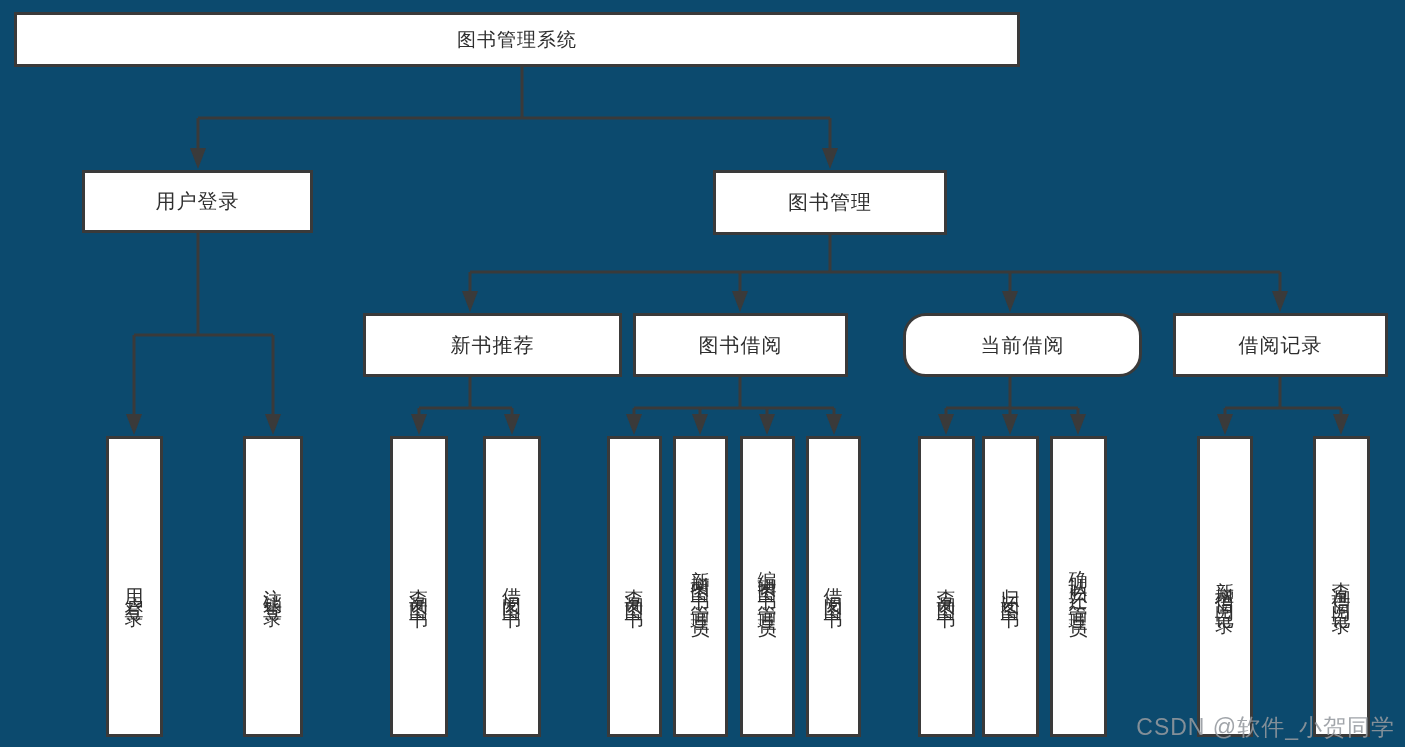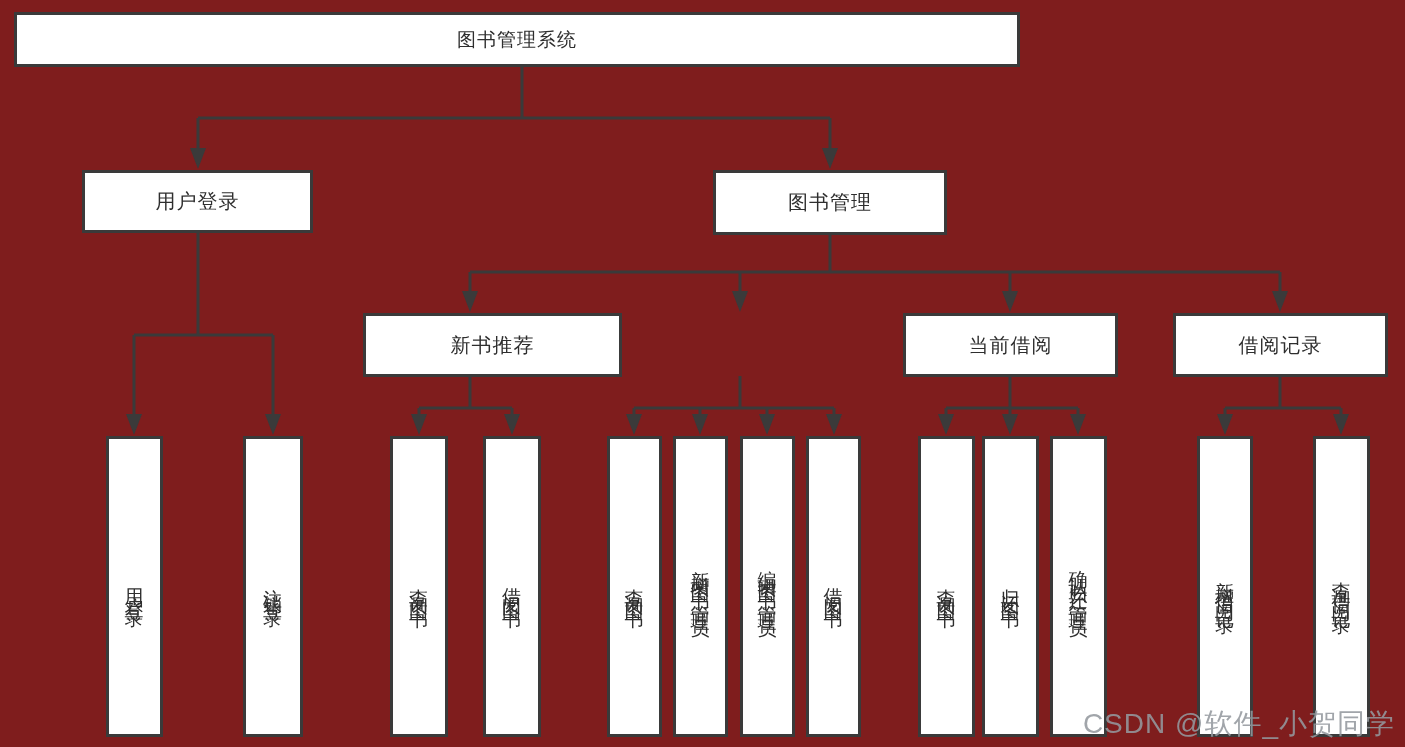--- a/index.html
+++ b/index.html
@@ -4,21 +4,21 @@
 <style>
   html, body {
     margin: 0;
     padding: 0;
     background: #ffffff;
   }
   #stage {
     position: relative;
     width: 1405px;
     height: 747px;
-    background: #7f1d1d;
+    background: #0c4a6e;
     overflow: hidden;
     font-family: "Liberation Sans", "DejaVu Sans", sans-serif;
   }
   #connectors {
     position: absolute;
     left: 0;
     top: 0;
     z-index: 1;
   }
   .node {
@@ -46,21 +46,21 @@
     text-align: center;
   }
   .root-node {
     font-size: 19px;
   }
   #watermark {
     position: absolute;
     right: 10px;
     bottom: 4px;
     z-index: 3;
-    font-size: 28px;
+    font-size: 23px;
     letter-spacing: 1px;
     color: rgba(148, 153, 158, 0.88);
     white-space: nowrap;
   }
 </style>
 </head>
 <body>
 
 <div id="stage">
 
@@ -110,21 +110,22 @@
       <path d="M1333,414 L1349,414 L1341,435 Z"></path>
     </g>
   </svg>
 
   <div class="node h-node root-node" style="left:14px; top:12px; width:1006px; height:55px;">图书管理系统</div>
 
   <div class="node h-node" style="left:82px; top:170px; width:231px; height:63px;">用户登录</div>
   <div class="node h-node" style="left:713px; top:170px; width:234px; height:65px;">图书管理</div>
 
   <div class="node h-node" style="left:363px; top:313px; width:259px; height:64px;">新书推荐</div>
-  <div class="node h-node" style="left:903px; top:313px; width:215px; height:64px;">当前借阅</div>
+  <div class="node h-node" style="left:633px; top:313px; width:215px; height:64px;">图书借阅</div>
+  <div class="node h-node" style="left:903px; top:313px; width:239px; height:64px;border-radius:23px;">当前借阅</div>
   <div class="node h-node" style="left:1173px; top:313px; width:215px; height:64px;">借阅记录</div>
 
   <div class="node v-node" style="left:106px; top:436px; width:57px; height:301px;">用户登录</div>
   <div class="node v-node" style="left:243px; top:436px; width:60px; height:301px;">注销登录</div>
 
   <div class="node v-node" style="left:390px; top:436px; width:58px; height:301px;">查询图书</div>
   <div class="node v-node" style="left:483px; top:436px; width:58px; height:301px;">借阅图书</div>
 
   <div class="node v-node" style="left:607px; top:436px; width:55px; height:301px;">查询图书</div>
   <div class="node v-node" style="left:673px; top:436px; width:55px; height:301px;">新增图书（管理员）</div>

